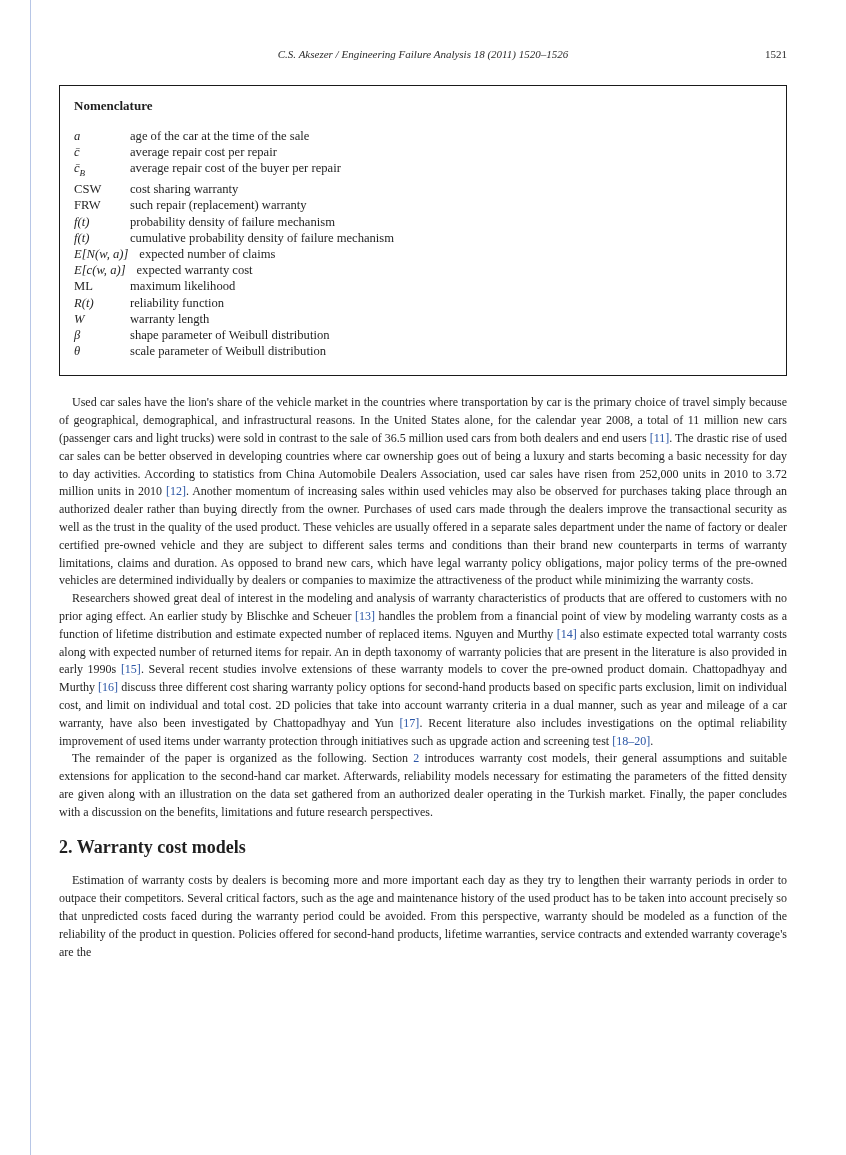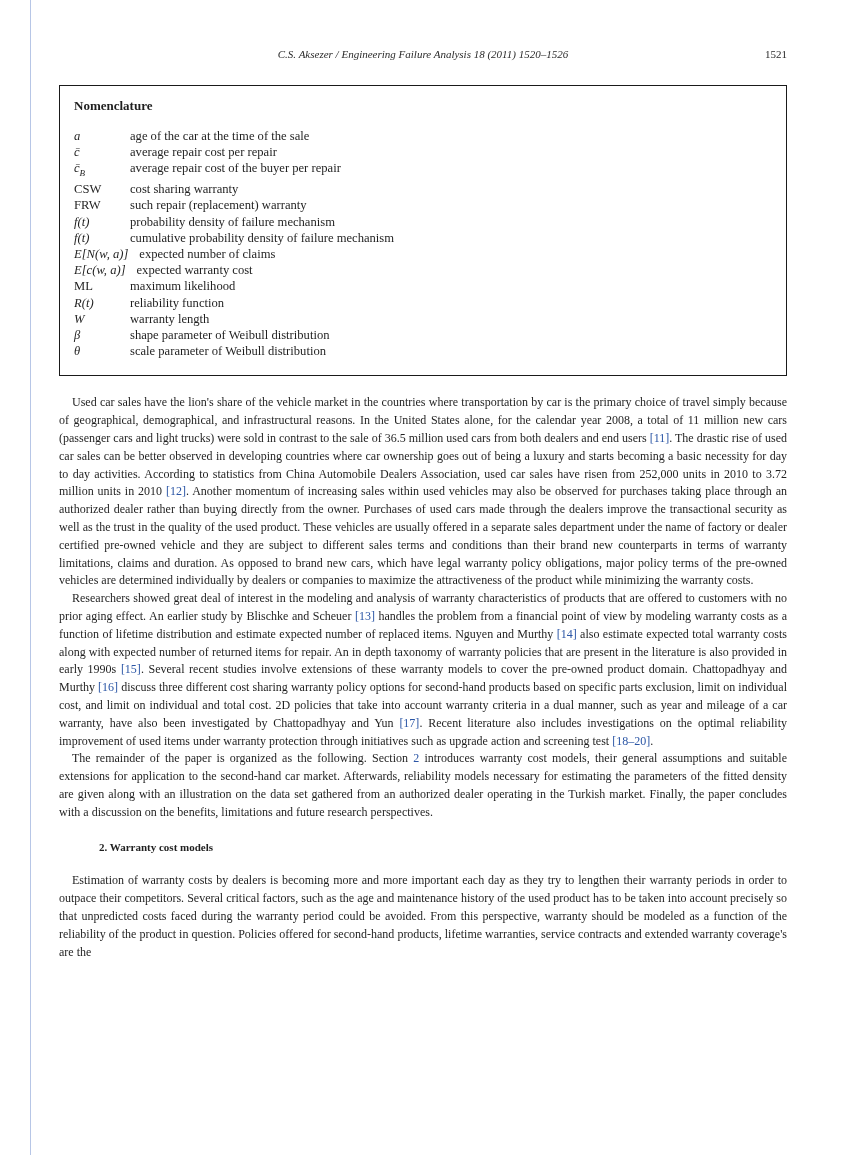--- a/index.html
+++ b/index.html
@@ -70,23 +70,22 @@
     margin: 0;
     font-size: 12px;
     line-height: 17.8px;
     text-align: justify;
     text-indent: 13px;
   }
   .section-heading {
     margin-top: 18px;
     margin-bottom: 16px;
     font-weight: bold;
-    font-size: 11px;
+    font-size: 18px;
     line-height: 17px;
-    margin-left: 40px;
   }
   .cite { color: var(--link-color, #2a55a5); cursor: pointer; }
 </style>
 </head>
 <body>
 
 <div class="page">
   <div class="edge-line"></div>
   <div class="content">
 

